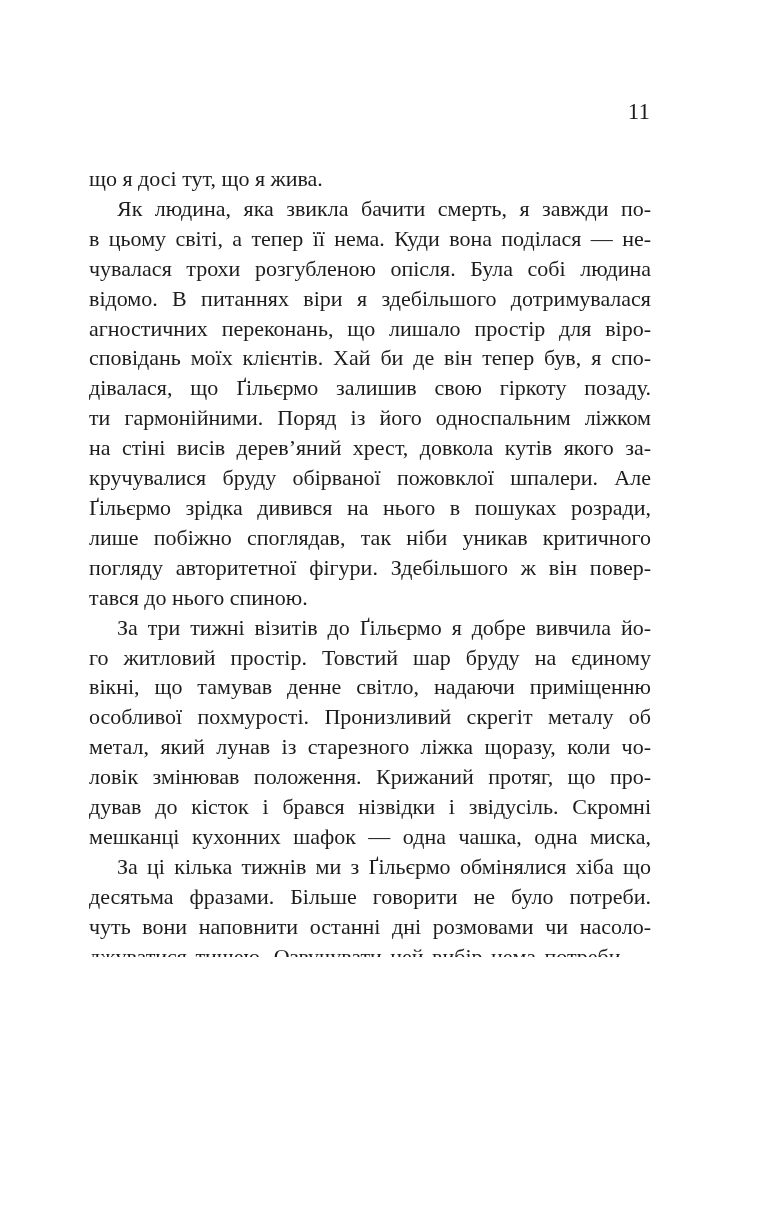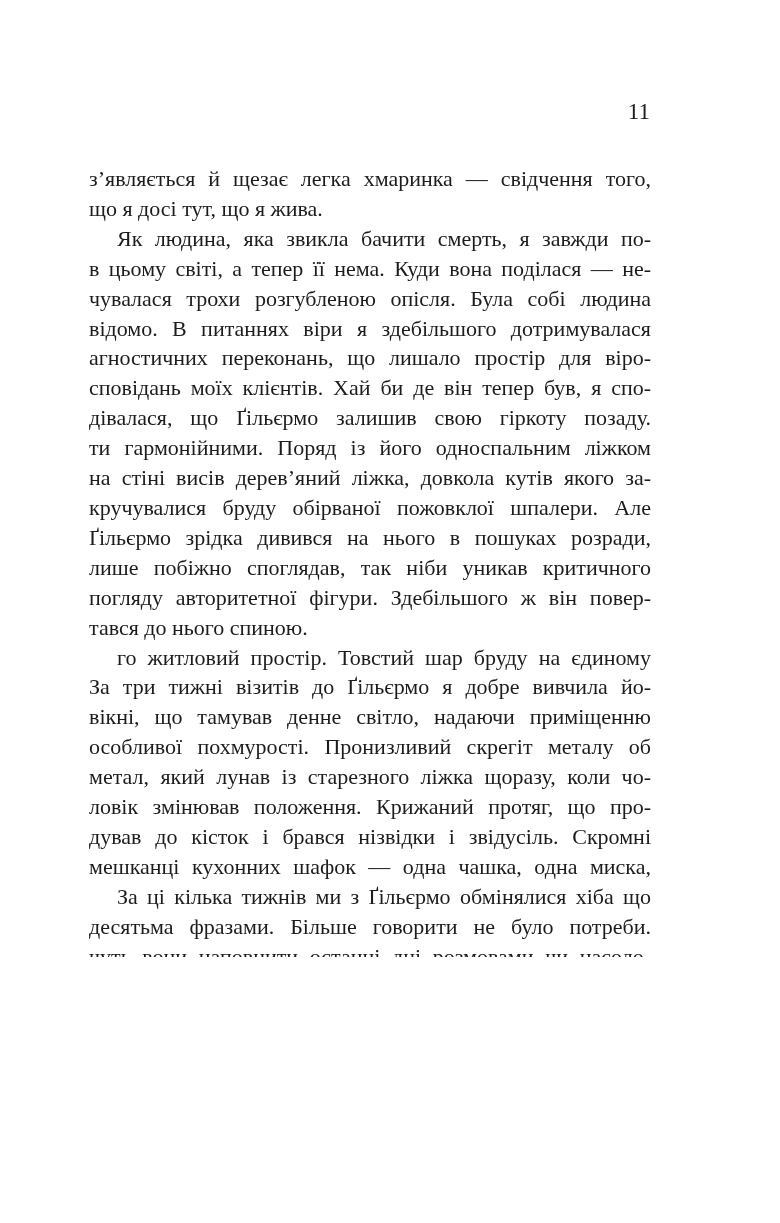--- a/index.html
+++ b/index.html
@@ -48,42 +48,41 @@
     text-align-last: left;
   }
 </style>
 </head>
 <body>
 
 <div class="page">
   <div class="page-number">11</div>
   <div class="text-block">
       <div class="para">
-        <div class="line">з’являється й щезає легка хмаринка — свідчення того,</div>
         <div class="line last">що я досі тут, що я жива.</div>
       </div>
       <div class="para indent">
         <div class="line">Як людина, яка звикла бачити смерть, я завжди по-</div>
         <div class="line">в цьому світі, а тепер її нема. Куди вона поділася — не-</div>
         <div class="line">чувалася трохи розгубленою опісля. Була собі людина</div>
         <div class="line">відомо. В питаннях віри я здебільшого дотримувалася</div>
         <div class="line">агностичних переконань, що лишало простір для віро-</div>
         <div class="line">сповідань моїх клієнтів. Хай би де він тепер був, я спо-</div>
         <div class="line">дівалася, що Ґільєрмо залишив свою гіркоту позаду.</div>
         <div class="line">ти гармонійними. Поряд із його односпальним ліжком</div>
-        <div class="line">на стіні висів дерев’яний ліжка, довкола кутів якого за-</div>
+        <div class="line">на стіні висів дерев’яний хрест, довкола кутів якого за-</div>
         <div class="line">кручувалися бруду обірваної пожовклої шпалери. Але</div>
         <div class="line">Ґільєрмо зрідка дивився на нього в пошуках розради,</div>
         <div class="line">лише побіжно споглядав, так ніби уникав критичного</div>
         <div class="line">погляду авторитетної фігури. Здебільшого ж він повер-</div>
         <div class="line last">тався до нього спиною.</div>
       </div>
       <div class="para indent fill">
+        <div class="line">За три тижні візитів до Ґільєрмо я добре вивчила йо-</div>
         <div class="line">го житловий простір. Товстий шар бруду на єдиному</div>
-        <div class="line">За три тижні візитів до Ґільєрмо я добре вивчила йо-</div>
         <div class="line">вікні, що тамував денне світло, надаючи приміщенню</div>
         <div class="line">особливої похмурості. Пронизливий скрегіт металу об</div>
         <div class="line">метал, який лунав із старезного ліжка щоразу, коли чо-</div>
         <div class="line">ловік змінював положення. Крижаний протяг, що про-</div>
         <div class="line">дував до кісток і брався нізвідки і звідусіль. Скромні</div>
         <div class="line">мешканці кухонних шафок — одна чашка, одна миска,</div>
       </div>
       <div class="para indent fill">
         <div class="line">За ці кілька тижнів ми з Ґільєрмо обмінялися хіба що</div>
         <div class="line">десятьма фразами. Більше говорити не було потреби.</div>

